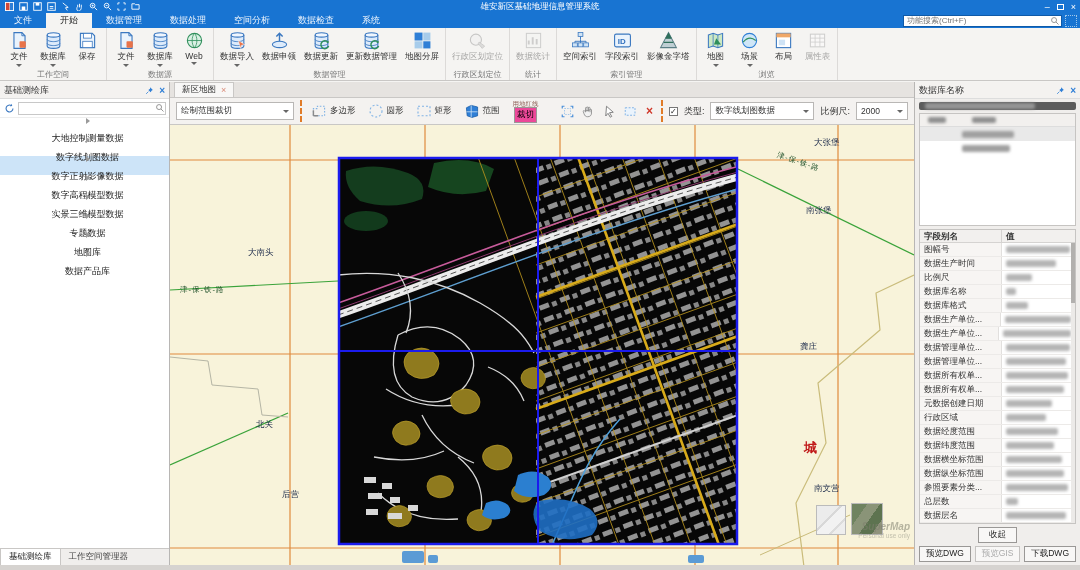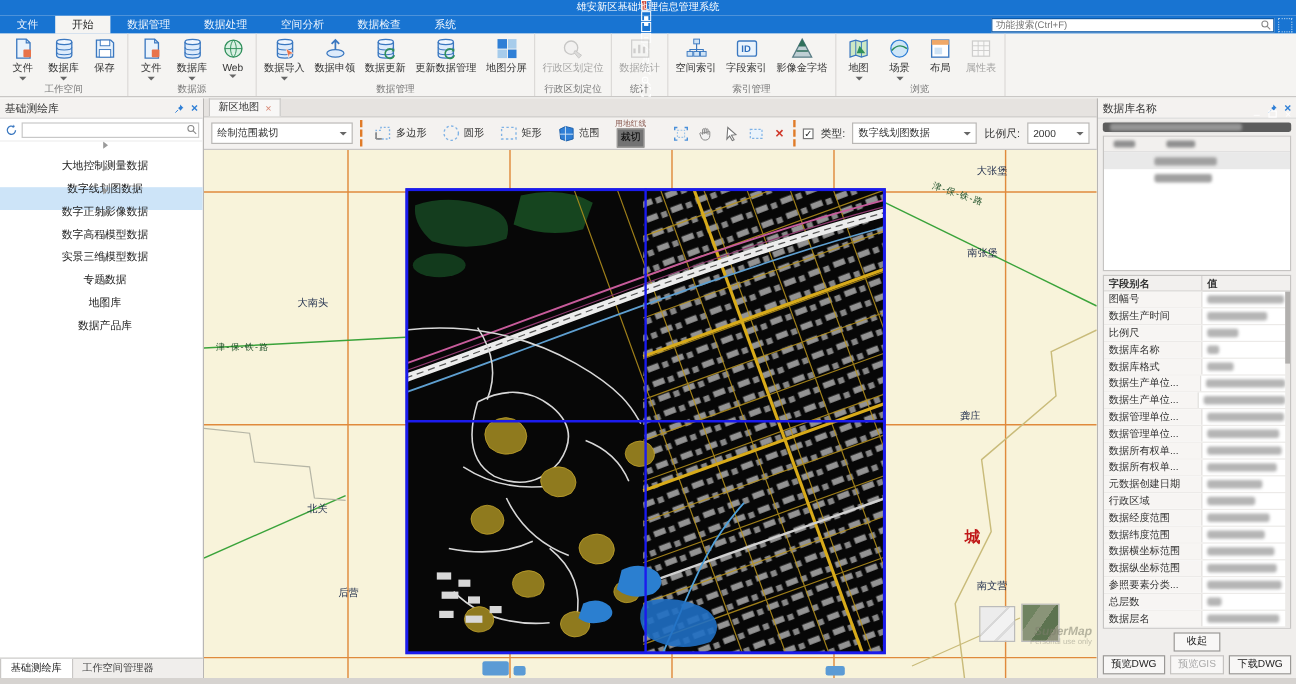--- a/index.html
+++ b/index.html
@@ -1,33 +1,33 @@
 <!DOCTYPE html>
 <html><head>
 <meta charset="utf-8">
 <style>
   * { margin:0; padding:0; box-sizing:border-box; }
   html,body { width:1080px; height:570px; overflow:hidden; }
   body { font-family:"Liberation Sans","DejaVu Sans",sans-serif; font-size:9px; color:#333; background:#d6d3d0; }
   #app { position:relative; width:1080px; height:570px; background:#f5f4f2; }
 
   
-  #titlebar { position:relative; height:13px; background:#1874d2; display:flex; align-items:center; padding:0 4px;flex-direction:column; }
+  #titlebar { position:relative; height:13px; background:#1874d2; display:flex; align-items:center; padding:0 4px; }
   .qa-ico { width:11px; height:10px; margin-right:3px; display:inline-flex; align-items:center; justify-content:center; }
   .qa-ico svg { width:9px; height:9px; }
   #win-title { position:absolute; left:0; right:0; text-align:center; color:#fff; font-size:8.5px; pointer-events:none; }
   #win-controls { margin-left:auto; display:flex; align-items:center; gap:7px; color:#fff; font-size:9px; z-index:2; }
   .maxbox { width:7px; height:6px; border:1px solid #fff; display:inline-block; }
 
   
   #tabrow { height:15px; background:#1874d2; display:flex; align-items:stretch; }
   .mtab { color:#eef5fd; font-size:9px; display:flex; align-items:center; justify-content:center; padding:0 14px; cursor:default; }
   .mtab.active { background:#f5f4f2; color:#222; }
   #fn-search { margin-left:auto; display:flex; align-items:center; }
-  #fn-search input { width:236px; height:12px; border:1px solid #0f5aa8; font-size:8px; padding:0 14px 0 3px; background:#fff; color:#333; }
+  #fn-search input { width:159px; height:12px; border:1px solid #0f5aa8; font-size:8px; padding:0 14px 0 3px; background:#fff; color:#333; }
   .search-glyph { margin-left:-12px; width:10px; height:10px; }
   #layout-toggle { width:12px; height:12px; margin:0 3px 0 5px; border:1px dotted #9ec6ea; display:inline-block; }
 
   
   #ribbon { height:53px; background:#f5f4f2; border-bottom:1px solid #c9c7c5; display:flex; align-items:stretch; }
   .grp { display:flex; flex-direction:column; border-right:1px solid #dcdad8; padding:1px 2px 0; }
   .grp-btns { display:flex; align-items:stretch; flex:1; }
   .grp-label { text-align:center; color:#777; font-size:8px; height:11px; line-height:11px; }
   .rbtn { display:flex; flex-direction:column; align-items:center; justify-content:flex-start; padding:2px 4px 0; min-width:34px; }
   .rbtn svg { width:19px; height:19px; }
@@ -62,21 +62,21 @@
   #map-tab { background:#f8f7f6; border:1px solid #c9c7c5; border-bottom:none; height:15px; display:flex; align-items:center; gap:5px; padding:0 7px; font-size:8.5px; }
   #map-tab .tx { color:#d98a77; font-size:9px; }
   #map-toolbar { height:27px; background:#f4f2f0; border-bottom:1px solid #c9c7c5; display:flex; align-items:center; padding:0 6px; gap:6px; }
   .tb-select { background:#fff; border:1px solid #b9b7b5; height:18px; display:flex; align-items:center; padding:0 4px; font-size:8.5px; gap:6px; }
   .tb-select .chev { margin:0; }
   .tb-sep { width:0; border-left:2px dashed #e07b28; height:22px; }
   .tool { display:flex; align-items:center; gap:3px; font-size:8.5px; color:#333; padding:0 3px; }
   .tool svg { width:16px; height:16px; }
   .clip-wrap { display:flex; flex-direction:column; align-items:center; margin-left:4px; }
   .clip-cap { font-size:6.5px; color:#8a5a50; line-height:7px; }
-  .clip-btn { border:1px solid #9a9896; background:#737373; font-size:8.5px; padding:1px 2px; }
+  .clip-btn { border:1px solid #9a9896; background:#ec4899; font-size:8.5px; padding:1px 2px; }
   .mini-ico { width:15px; height:15px; display:inline-flex; }
   .mini-ico svg { width:15px; height:15px; }
   .red-x { color:#d0382a; font-weight:bold; font-size:12px; line-height:12px; padding:0 2px; }
   .cb { width:9px; height:9px; border:1px solid #777; background:#fff; font-size:8px; line-height:8px; text-align:center; color:#222; }
   #map-canvas { position:relative; flex:1; background:#f8f3da; overflow:hidden; }
   .maplab { position:absolute; font-size:8.5px; color:#1c2a4a; white-space:nowrap; }
   .maplab.rail { color:#20512a; font-size:7.5px; letter-spacing:1px; }
   .maplab.city { color:#c01818; font-weight:bold; font-size:13px; }
   .thumb { position:absolute; border:1px solid #bbb; }
   #wm { position:absolute; right:4px; bottom:26px; text-align:right; }

